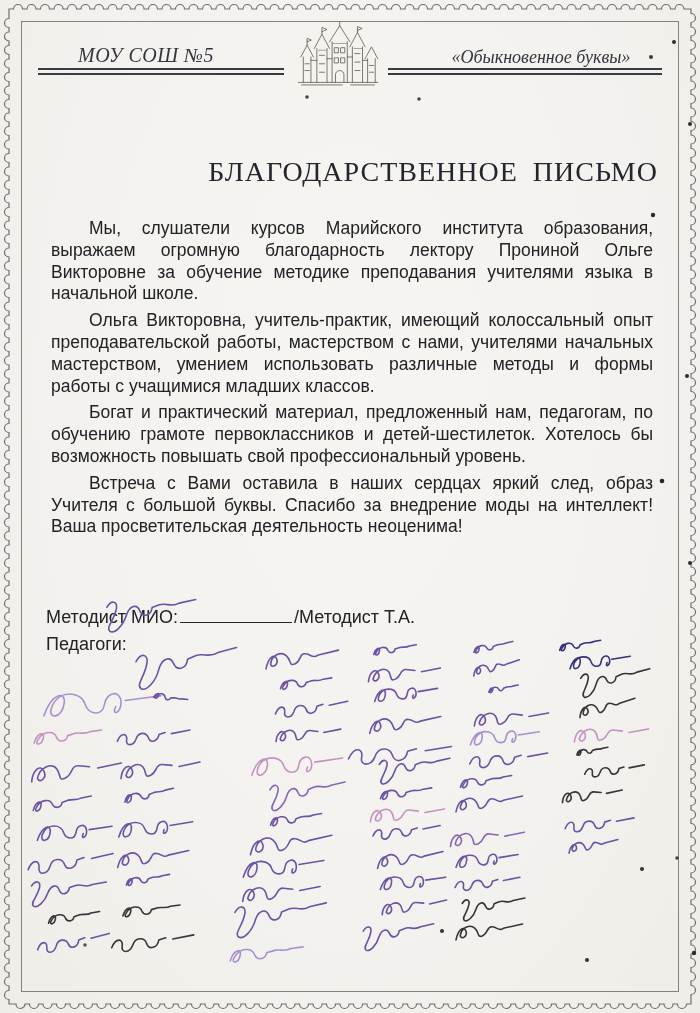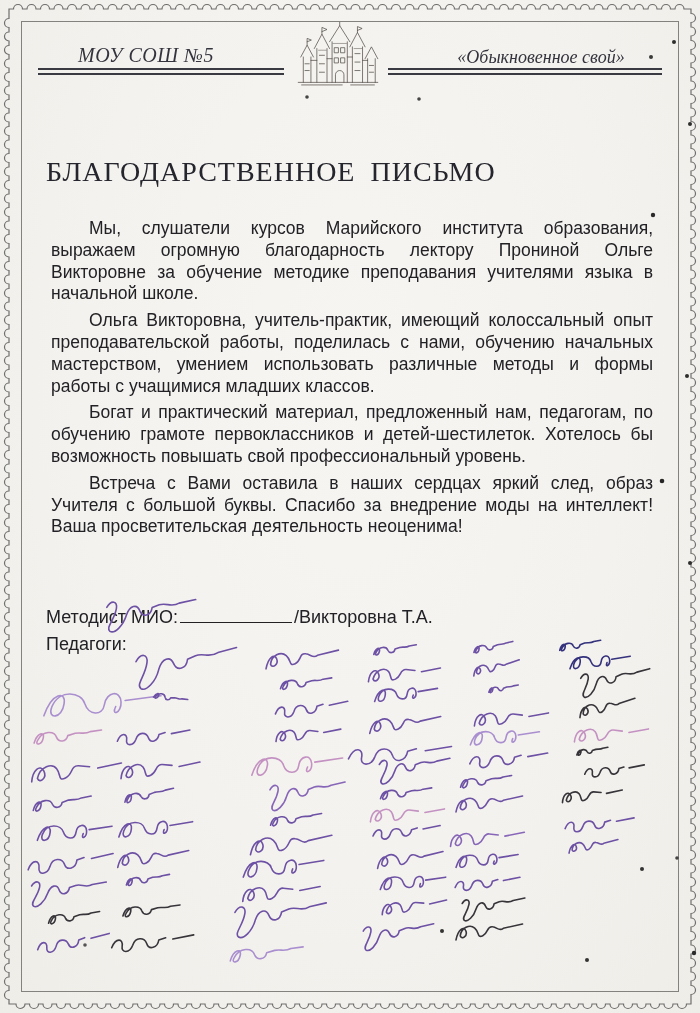--- a/index.html
+++ b/index.html
@@ -20,21 +20,21 @@
     position:absolute;left:428px;top:47px;width:226px;text-align:center;
     font-family:"Liberation Serif","DejaVu Serif",serif;font-style:italic;
     font-size:18px;color:#34343e;
   }
   .rule{position:absolute;top:68px;height:3px;border-top:2px solid #3a3a42;border-bottom:2px solid #3a3a42;}
   .rule-l{left:38px;width:246px;}
   .rule-r{left:388px;width:274px;}
   .emblem{position:absolute;left:283px;top:18px;width:110px;height:78px;}
   
   .title{
-    position:absolute;left:46px;top:156px;width:612px;text-align:left;
+    position:absolute;left:46px;top:156px;width:612px;text-align:right;
     font-family:"Liberation Serif","DejaVu Serif",serif;
     font-size:28px;letter-spacing:1px;word-spacing:7px;color:#25252e;
   }
   
   .letter-body{position:absolute;left:46px;top:213px;width:612px;font-size:17.5px;line-height:21.8px;}
   .para{margin:5px;}
   .para .ln{text-align:justify;text-align-last:justify;white-space:normal;}
   .para .ln.first{text-indent:38px;}
   .para .ln.last{text-align:justify;text-align-last:left;}
   
@@ -62,21 +62,21 @@
   <svg class="layer" width="700" height="1013" viewBox="0 0 700 1013">
     <path id="perf-path" d="M 9 9 l 4.5 0 a 4.5 4.5 0 0 1 9 0 l 4.5 0 a 4.5 4.5 0 0 1 9 0 l 4.5 0 a 4.5 4.5 0 0 1 9 0 l 4.5 0 a 4.5 4.5 0 0 1 9 0 l 4.5 0 a 4.5 4.5 0 0 1 9 0 l 4.5 0 a 4.5 4.5 0 0 1 9 0 l 4.5 0 a 4.5 4.5 0 0 1 9 0 l 4.5 0 a 4.5 4.5 0 0 1 9 0 l 4.5 0 a 4.5 4.5 0 0 1 9 0 l 4.5 0 a 4.5 4.5 0 0 1 9 0 l 4.5 0 a 4.5 4.5 0 0 1 9 0 l 4.5 0 a 4.5 4.5 0 0 1 9 0 l 4.5 0 a 4.5 4.5 0 0 1 9 0 l 4.5 0 a 4.5 4.5 0 0 1 9 0 l 4.5 0 a 4.5 4.5 0 0 1 9 0 l 4.5 0 a 4.5 4.5 0 0 1 9 0 l 4.5 0 a 4.5 4.5 0 0 1 9 0 l 4.5 0 a 4.5 4.5 0 0 1 9 0 l 4.5 0 a 4.5 4.5 0 0 1 9 0 l 4.5 0 a 4.5 4.5 0 0 1 9 0 l 4.5 0 a 4.5 4.5 0 0 1 9 0 l 4.5 0 a 4.5 4.5 0 0 1 9 0 l 4.5 0 a 4.5 4.5 0 0 1 9 0 l 4.5 0 a 4.5 4.5 0 0 1 9 0 l 4.5 0 a 4.5 4.5 0 0 1 9 0 l 4.5 0 a 4.5 4.5 0 0 1 9 0 l 4.5 0 a 4.5 4.5 0 0 1 9 0 l 4.5 0 a 4.5 4.5 0 0 1 9 0 l 4.5 0 a 4.5 4.5 0 0 1 9 0 l 4.5 0 a 4.5 4.5 0 0 1 9 0 l 4.5 0 a 4.5 4.5 0 0 1 9 0 l 4.5 0 a 4.5 4.5 0 0 1 9 0 l 4.5 0 a 4.5 4.5 0 0 1 9 0 l 4.5 0 a 4.5 4.5 0 0 1 9 0 l 4.5 0 a 4.5 4.5 0 0 1 9 0 l 4.5 0 a 4.5 4.5 0 0 1 9 0 l 4.5 0 a 4.5 4.5 0 0 1 9 0 l 4.5 0 a 4.5 4.5 0 0 1 9 0 l 4.5 0 a 4.5 4.5 0 0 1 9 0 l 4.5 0 a 4.5 4.5 0 0 1 9 0 l 4.5 0 a 4.5 4.5 0 0 1 9 0 l 4.5 0 a 4.5 4.5 0 0 1 9 0 l 4.5 0 a 4.5 4.5 0 0 1 9 0 l 4.5 0 a 4.5 4.5 0 0 1 9 0 l 4.5 0 a 4.5 4.5 0 0 1 9 0 l 4.5 0 a 4.5 4.5 0 0 1 9 0 l 4.5 0 a 4.5 4.5 0 0 1 9 0 l 4.5 0 a 4.5 4.5 0 0 1 9 0 l 4.5 0 a 4.5 4.5 0 0 1 9 0 l 4.5 0 a 4.5 4.5 0 0 1 9 0 l 4.5 0 L 691 9 l 0 4.5 a 4.5 4.5 0 0 1 0 9 l 0 4.5 a 4.5 4.5 0 0 1 0 9 l 0 4.5 a 4.5 4.5 0 0 1 0 9 l 0 4.5 a 4.5 4.5 0 0 1 0 9 l 0 4.5 a 4.5 4.5 0 0 1 0 9 l 0 4.5 a 4.5 4.5 0 0 1 0 9 l 0 4.5 a 4.5 4.5 0 0 1 0 9 l 0 4.5 a 4.5 4.5 0 0 1 0 9 l 0 4.5 a 4.5 4.5 0 0 1 0 9 l 0 4.5 a 4.5 4.5 0 0 1 0 9 l 0 4.5 a 4.5 4.5 0 0 1 0 9 l 0 4.5 a 4.5 4.5 0 0 1 0 9 l 0 4.5 a 4.5 4.5 0 0 1 0 9 l 0 4.5 a 4.5 4.5 0 0 1 0 9 l 0 4.5 a 4.5 4.5 0 0 1 0 9 l 0 4.5 a 4.5 4.5 0 0 1 0 9 l 0 4.5 a 4.5 4.5 0 0 1 0 9 l 0 4.5 a 4.5 4.5 0 0 1 0 9 l 0 4.5 a 4.5 4.5 0 0 1 0 9 l 0 4.5 a 4.5 4.5 0 0 1 0 9 l 0 4.5 a 4.5 4.5 0 0 1 0 9 l 0 4.5 a 4.5 4.5 0 0 1 0 9 l 0 4.5 a 4.5 4.5 0 0 1 0 9 l 0 4.5 a 4.5 4.5 0 0 1 0 9 l 0 4.5 a 4.5 4.5 0 0 1 0 9 l 0 4.5 a 4.5 4.5 0 0 1 0 9 l 0 4.5 a 4.5 4.5 0 0 1 0 9 l 0 4.5 a 4.5 4.5 0 0 1 0 9 l 0 4.5 a 4.5 4.5 0 0 1 0 9 l 0 4.5 a 4.5 4.5 0 0 1 0 9 l 0 4.5 a 4.5 4.5 0 0 1 0 9 l 0 4.5 a 4.5 4.5 0 0 1 0 9 l 0 4.5 a 4.5 4.5 0 0 1 0 9 l 0 4.5 a 4.5 4.5 0 0 1 0 9 l 0 4.5 a 4.5 4.5 0 0 1 0 9 l 0 4.5 a 4.5 4.5 0 0 1 0 9 l 0 4.5 a 4.5 4.5 0 0 1 0 9 l 0 4.5 a 4.5 4.5 0 0 1 0 9 l 0 4.5 a 4.5 4.5 0 0 1 0 9 l 0 4.5 a 4.5 4.5 0 0 1 0 9 l 0 4.5 a 4.5 4.5 0 0 1 0 9 l 0 4.5 a 4.5 4.5 0 0 1 0 9 l 0 4.5 a 4.5 4.5 0 0 1 0 9 l 0 4.5 a 4.5 4.5 0 0 1 0 9 l 0 4.5 a 4.5 4.5 0 0 1 0 9 l 0 4.5 a 4.5 4.5 0 0 1 0 9 l 0 4.5 a 4.5 4.5 0 0 1 0 9 l 0 4.5 a 4.5 4.5 0 0 1 0 9 l 0 4.5 a 4.5 4.5 0 0 1 0 9 l 0 4.5 a 4.5 4.5 0 0 1 0 9 l 0 4.5 a 4.5 4.5 0 0 1 0 9 l 0 4.5 a 4.5 4.5 0 0 1 0 9 l 0 4.5 a 4.5 4.5 0 0 1 0 9 l 0 4.5 a 4.5 4.5 0 0 1 0 9 l 0 4.5 a 4.5 4.5 0 0 1 0 9 l 0 4.5 a 4.5 4.5 0 0 1 0 9 l 0 4.5 a 4.5 4.5 0 0 1 0 9 l 0 4.5 a 4.5 4.5 0 0 1 0 9 l 0 4.5 a 4.5 4.5 0 0 1 0 9 l 0 4.5 a 4.5 4.5 0 0 1 0 9 l 0 4.5 a 4.5 4.5 0 0 1 0 9 l 0 4.5 a 4.5 4.5 0 0 1 0 9 l 0 4.5 a 4.5 4.5 0 0 1 0 9 l 0 4.5 a 4.5 4.5 0 0 1 0 9 l 0 4.5 a 4.5 4.5 0 0 1 0 9 l 0 4.5 a 4.5 4.5 0 0 1 0 9 l 0 4.5 a 4.5 4.5 0 0 1 0 9 l 0 4.5 a 4.5 4.5 0 0 1 0 9 l 0 4.5 a 4.5 4.5 0 0 1 0 9 l 0 4.5 a 4.5 4.5 0 0 1 0 9 l 0 4.5 a 4.5 4.5 0 0 1 0 9 l 0 4.5 a 4.5 4.5 0 0 1 0 9 l 0 4.5 a 4.5 4.5 0 0 1 0 9 l 0 4.5 L 691 1004 l -4.5 0 a 4.5 4.5 0 0 1 -9 0 l -4.5 0 a 4.5 4.5 0 0 1 -9 0 l -4.5 0 a 4.5 4.5 0 0 1 -9 0 l -4.5 0 a 4.5 4.5 0 0 1 -9 0 l -4.5 0 a 4.5 4.5 0 0 1 -9 0 l -4.5 0 a 4.5 4.5 0 0 1 -9 0 l -4.5 0 a 4.5 4.5 0 0 1 -9 0 l -4.5 0 a 4.5 4.5 0 0 1 -9 0 l -4.5 0 a 4.5 4.5 0 0 1 -9 0 l -4.5 0 a 4.5 4.5 0 0 1 -9 0 l -4.5 0 a 4.5 4.5 0 0 1 -9 0 l -4.5 0 a 4.5 4.5 0 0 1 -9 0 l -4.5 0 a 4.5 4.5 0 0 1 -9 0 l -4.5 0 a 4.5 4.5 0 0 1 -9 0 l -4.5 0 a 4.5 4.5 0 0 1 -9 0 l -4.5 0 a 4.5 4.5 0 0 1 -9 0 l -4.5 0 a 4.5 4.5 0 0 1 -9 0 l -4.5 0 a 4.5 4.5 0 0 1 -9 0 l -4.5 0 a 4.5 4.5 0 0 1 -9 0 l -4.5 0 a 4.5 4.5 0 0 1 -9 0 l -4.5 0 a 4.5 4.5 0 0 1 -9 0 l -4.5 0 a 4.5 4.5 0 0 1 -9 0 l -4.5 0 a 4.5 4.5 0 0 1 -9 0 l -4.5 0 a 4.5 4.5 0 0 1 -9 0 l -4.5 0 a 4.5 4.5 0 0 1 -9 0 l -4.5 0 a 4.5 4.5 0 0 1 -9 0 l -4.5 0 a 4.5 4.5 0 0 1 -9 0 l -4.5 0 a 4.5 4.5 0 0 1 -9 0 l -4.5 0 a 4.5 4.5 0 0 1 -9 0 l -4.5 0 a 4.5 4.5 0 0 1 -9 0 l -4.5 0 a 4.5 4.5 0 0 1 -9 0 l -4.5 0 a 4.5 4.5 0 0 1 -9 0 l -4.5 0 a 4.5 4.5 0 0 1 -9 0 l -4.5 0 a 4.5 4.5 0 0 1 -9 0 l -4.5 0 a 4.5 4.5 0 0 1 -9 0 l -4.5 0 a 4.5 4.5 0 0 1 -9 0 l -4.5 0 a 4.5 4.5 0 0 1 -9 0 l -4.5 0 a 4.5 4.5 0 0 1 -9 0 l -4.5 0 a 4.5 4.5 0 0 1 -9 0 l -4.5 0 a 4.5 4.5 0 0 1 -9 0 l -4.5 0 a 4.5 4.5 0 0 1 -9 0 l -4.5 0 a 4.5 4.5 0 0 1 -9 0 l -4.5 0 a 4.5 4.5 0 0 1 -9 0 l -4.5 0 a 4.5 4.5 0 0 1 -9 0 l -4.5 0 a 4.5 4.5 0 0 1 -9 0 l -4.5 0 a 4.5 4.5 0 0 1 -9 0 l -4.5 0 a 4.5 4.5 0 0 1 -9 0 l -4.5 0 a 4.5 4.5 0 0 1 -9 0 l -4.5 0 a 4.5 4.5 0 0 1 -9 0 l -4.5 0 a 4.5 4.5 0 0 1 -9 0 l -4.5 0 L 9 1004 l 0 -4.5 a 4.5 4.5 0 0 1 0 -9 l 0 -4.5 a 4.5 4.5 0 0 1 0 -9 l 0 -4.5 a 4.5 4.5 0 0 1 0 -9 l 0 -4.5 a 4.5 4.5 0 0 1 0 -9 l 0 -4.5 a 4.5 4.5 0 0 1 0 -9 l 0 -4.5 a 4.5 4.5 0 0 1 0 -9 l 0 -4.5 a 4.5 4.5 0 0 1 0 -9 l 0 -4.5 a 4.5 4.5 0 0 1 0 -9 l 0 -4.5 a 4.5 4.5 0 0 1 0 -9 l 0 -4.5 a 4.5 4.5 0 0 1 0 -9 l 0 -4.5 a 4.5 4.5 0 0 1 0 -9 l 0 -4.5 a 4.5 4.5 0 0 1 0 -9 l 0 -4.5 a 4.5 4.5 0 0 1 0 -9 l 0 -4.5 a 4.5 4.5 0 0 1 0 -9 l 0 -4.5 a 4.5 4.5 0 0 1 0 -9 l 0 -4.5 a 4.5 4.5 0 0 1 0 -9 l 0 -4.5 a 4.5 4.5 0 0 1 0 -9 l 0 -4.5 a 4.5 4.5 0 0 1 0 -9 l 0 -4.5 a 4.5 4.5 0 0 1 0 -9 l 0 -4.5 a 4.5 4.5 0 0 1 0 -9 l 0 -4.5 a 4.5 4.5 0 0 1 0 -9 l 0 -4.5 a 4.5 4.5 0 0 1 0 -9 l 0 -4.5 a 4.5 4.5 0 0 1 0 -9 l 0 -4.5 a 4.5 4.5 0 0 1 0 -9 l 0 -4.5 a 4.5 4.5 0 0 1 0 -9 l 0 -4.5 a 4.5 4.5 0 0 1 0 -9 l 0 -4.5 a 4.5 4.5 0 0 1 0 -9 l 0 -4.5 a 4.5 4.5 0 0 1 0 -9 l 0 -4.5 a 4.5 4.5 0 0 1 0 -9 l 0 -4.5 a 4.5 4.5 0 0 1 0 -9 l 0 -4.5 a 4.5 4.5 0 0 1 0 -9 l 0 -4.5 a 4.5 4.5 0 0 1 0 -9 l 0 -4.5 a 4.5 4.5 0 0 1 0 -9 l 0 -4.5 a 4.5 4.5 0 0 1 0 -9 l 0 -4.5 a 4.5 4.5 0 0 1 0 -9 l 0 -4.5 a 4.5 4.5 0 0 1 0 -9 l 0 -4.5 a 4.5 4.5 0 0 1 0 -9 l 0 -4.5 a 4.5 4.5 0 0 1 0 -9 l 0 -4.5 a 4.5 4.5 0 0 1 0 -9 l 0 -4.5 a 4.5 4.5 0 0 1 0 -9 l 0 -4.5 a 4.5 4.5 0 0 1 0 -9 l 0 -4.5 a 4.5 4.5 0 0 1 0 -9 l 0 -4.5 a 4.5 4.5 0 0 1 0 -9 l 0 -4.5 a 4.5 4.5 0 0 1 0 -9 l 0 -4.5 a 4.5 4.5 0 0 1 0 -9 l 0 -4.5 a 4.5 4.5 0 0 1 0 -9 l 0 -4.5 a 4.5 4.5 0 0 1 0 -9 l 0 -4.5 a 4.5 4.5 0 0 1 0 -9 l 0 -4.5 a 4.5 4.5 0 0 1 0 -9 l 0 -4.5 a 4.5 4.5 0 0 1 0 -9 l 0 -4.5 a 4.5 4.5 0 0 1 0 -9 l 0 -4.5 a 4.5 4.5 0 0 1 0 -9 l 0 -4.5 a 4.5 4.5 0 0 1 0 -9 l 0 -4.5 a 4.5 4.5 0 0 1 0 -9 l 0 -4.5 a 4.5 4.5 0 0 1 0 -9 l 0 -4.5 a 4.5 4.5 0 0 1 0 -9 l 0 -4.5 a 4.5 4.5 0 0 1 0 -9 l 0 -4.5 a 4.5 4.5 0 0 1 0 -9 l 0 -4.5 a 4.5 4.5 0 0 1 0 -9 l 0 -4.5 a 4.5 4.5 0 0 1 0 -9 l 0 -4.5 a 4.5 4.5 0 0 1 0 -9 l 0 -4.5 a 4.5 4.5 0 0 1 0 -9 l 0 -4.5 a 4.5 4.5 0 0 1 0 -9 l 0 -4.5 a 4.5 4.5 0 0 1 0 -9 l 0 -4.5 a 4.5 4.5 0 0 1 0 -9 l 0 -4.5 a 4.5 4.5 0 0 1 0 -9 l 0 -4.5 a 4.5 4.5 0 0 1 0 -9 l 0 -4.5 a 4.5 4.5 0 0 1 0 -9 l 0 -4.5 a 4.5 4.5 0 0 1 0 -9 l 0 -4.5 a 4.5 4.5 0 0 1 0 -9 l 0 -4.5 a 4.5 4.5 0 0 1 0 -9 l 0 -4.5 a 4.5 4.5 0 0 1 0 -9 l 0 -4.5 a 4.5 4.5 0 0 1 0 -9 l 0 -4.5 L 9 9 Z" fill="none" stroke="#6e6e6e" stroke-width="1.2"></path>
     <rect x="21.5" y="21.5" width="657" height="970" fill="none" stroke="#83827f" stroke-width="1"></rect>
   </svg>
 
   <div class="speckles"></div>
 
   <div class="hdr-school">МОУ СОШ  №5</div>
   <div class="rule rule-l"></div>
   <div class="rule rule-r"></div>
-  <div class="hdr-motto">«Обыкновенное свой»</div>
+  <div class="hdr-motto">«Обыкновенное буквы»</div>
 
   <svg class="emblem" viewBox="0 0 130 84">
     <g stroke="#56514b" stroke-width="0.9" fill="none" stroke-linecap="round" stroke-linejoin="round">
       <path d="M18 72 H112 M22 75 H70 M80 75 H108"></path>
       <path d="M24 72 V42 M33 72 V42 M21 42 L28.5 28 L36 42 M28.5 28 V20 l5 2 -5 2"></path>
       <path d="M26 50 h5 M26 58 h5"></path>
       <path d="M40 72 V32 M52 72 V32 M37 32 L46 15 L55 32 M46 15 V7 l6 2.5 -6 2.5"></path>
       <path d="M43 40 h6 M43 50 h6 M43 60 h6"></path>
       <path d="M58 72 V24 M76 72 V24 M55 24 L67 5 L79 24 M67 5 V1"></path>
       <rect x="61" y="31" width="4.5" height="6"></rect>
@@ -97,39 +97,39 @@
 
   <div class="letter-body">
     <div class="para">
         <div class="ln first">Мы, слушатели курсов Марийского института образования,</div>
         <div class="ln">выражаем огромную благодарность лектору Прониной Ольге</div>
         <div class="ln">Викторовне за обучение методике преподавания учителями языка в</div>
         <div class="ln last">начальной школе.</div>
       </div>
     <div class="para">
         <div class="ln first">Ольга Викторовна, учитель-практик, имеющий колоссальный опыт</div>
-        <div class="ln">преподавательской работы, поделилась с нами, обучению начальных</div>
+        <div class="ln">преподавательской работы, мастерством с нами, учителями начальных</div>
         <div class="ln">мастерством, умением использовать различные методы и формы</div>
         <div class="ln last">работы с учащимися младших классов.</div>
       </div>
     <div class="para">
         <div class="ln first">Богат и практический материал, предложенный нам, педагогам, по</div>
         <div class="ln">обучению грамоте первоклассников и детей-шестилеток. Хотелось бы</div>
         <div class="ln last">возможность повышать свой профессиональный уровень.</div>
       </div>
     <div class="para">
         <div class="ln first">Встреча с Вами оставила в наших сердцах яркий след, образ</div>
         <div class="ln">Учителя с большой буквы. Спасибо за внедрение моды на интеллект!</div>
         <div class="ln last">Ваша просветительская деятельность неоценима!</div>
       </div>
   </div>
 
   <div class="signoff">
     <div>
-      <span>Методист МИО:</span><span class="blank"></span><span>/Викторовна Т.А.</span>
+      <span>Методист МИО:</span><span class="blank"></span><span>/Методист Т.А.</span>
     </div>
     <div>Педагоги:</div>
   </div>
 
   <div id="sig-layer">
       <svg viewBox="0 0 100 36" width="105" height="38" style="left: 98px; top: 594px; transform: rotate(-5deg);">
         <path d="M9,9 C14,2 20,4 18,11 C15,22 6,28 10,32 C14,35 23,28 27,18 C31,9 38,8 40,15 C42,22 50,21 52,13 L59,11 C66,9 70,15 78,11 L94,9" fill="none" stroke="#6d51a4" stroke-width="1.6" stroke-linecap="round" stroke-linejoin="round" vector-effect="non-scaling-stroke"></path>
       </svg>
       <svg viewBox="0 0 100 36" width="140" height="50" style="left: 36px; top: 682px; transform: rotate(-3deg);">
         <path d="M5,22 C12,5 22,5 20,14 C18,25 7,25 11,16 C17,3 33,6 35,15 C37,23 47,25 49,16 C51,7 61,6 61,15 C61,23 53,25 57,18 M64,14 L90,12" fill="none" stroke="#a98fcf" stroke-width="1.6" stroke-linecap="round" stroke-linejoin="round" vector-effect="non-scaling-stroke"></path>

